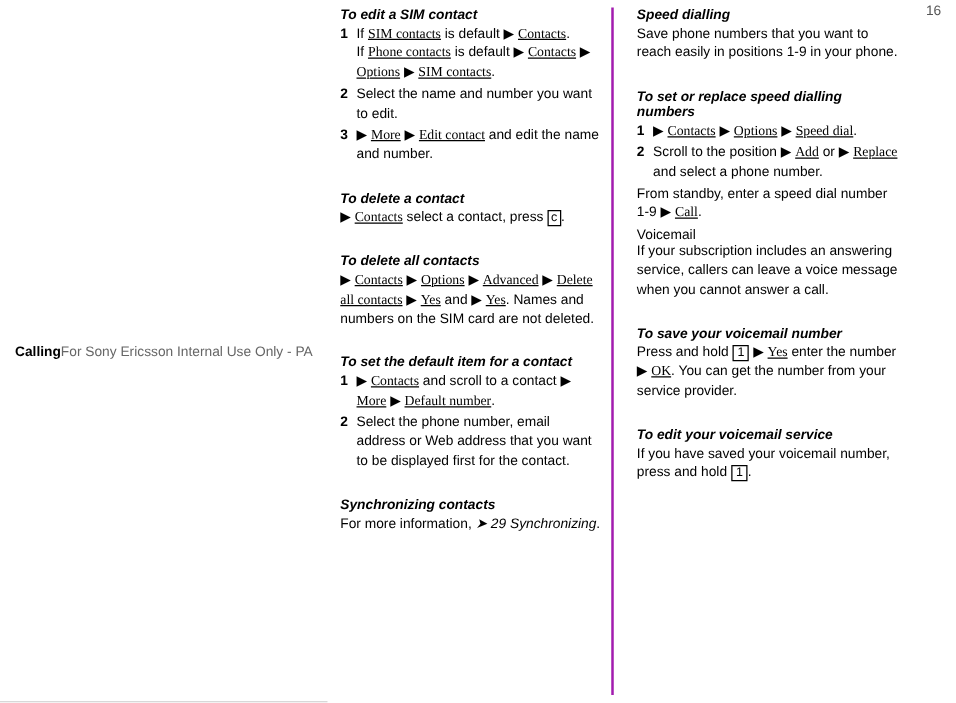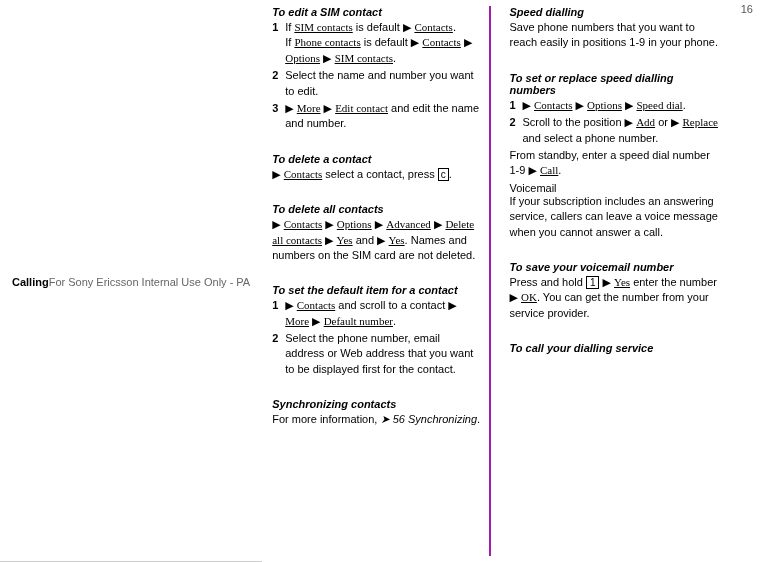--- a/index.html
+++ b/index.html
@@ -141,21 +141,21 @@
       <div class="numbered-item">
         <span class="num">1</span>
         <span>▶ <span class="link-text">Contacts</span> and scroll to a contact ▶ <span class="link-text">More</span> ▶ <span class="link-text">Default number</span>.</span>
       </div>
       <div class="numbered-item">
         <span class="num">2</span>
         <span>Select the phone number, email address or Web address that you want to be displayed first for the contact.</span>
       </div>
 
       <div class="section-title">Synchronizing contacts</div>
-      <div class="body-text">For more information, <span class="italic-ref">➤ 56 Synchronizing</span>.</div>
+      <div class="body-text">For more information, <span class="italic-ref">➤ 29 Synchronizing</span>.</div>
 
     </div>
 
     <div class="right-col">
 
       <div class="section-title">Speed dialling</div>
       <div class="body-text">Save phone numbers that you want to reach easily in positions 1-9 in your phone.</div>
 
       <div class="section-title">To set or replace speed dialling numbers</div>
       <div class="numbered-item">
@@ -168,21 +168,22 @@
       </div>
 
       <div class="body-text">From standby, enter a speed dial number 1-9 ▶ <span class="link-text">Call</span>.</div>
 
       <div class="bold-heading">Voicemail</div>
       <div class="body-text">If your subscription includes an answering service, callers can leave a voice message when you cannot answer a call.</div>
 
       <div class="section-title">To save your voicemail number</div>
       <div class="body-text">Press and hold <span style="border:1px solid #000; padding:0 3px; font-size:10px;">1</span> ▶ <span class="link-text">Yes</span> enter the number ▶ <span class="link-text">OK</span>. You can get the number from your service provider.</div>
 
-      <div class="section-title">To call your dialling service</div>
+      <div class="section-title">To edit your voicemail service</div>
+      <div class="body-text">If you have saved your voicemail number, press and hold <span style="border:1px solid #000; padding:0 3px; font-size:10px;">1</span>.</div>
 
     </div>
   </div>
 
   <div class="footer">
     <span>16</span>
   </div>
 </div>
 
 </body></html>

